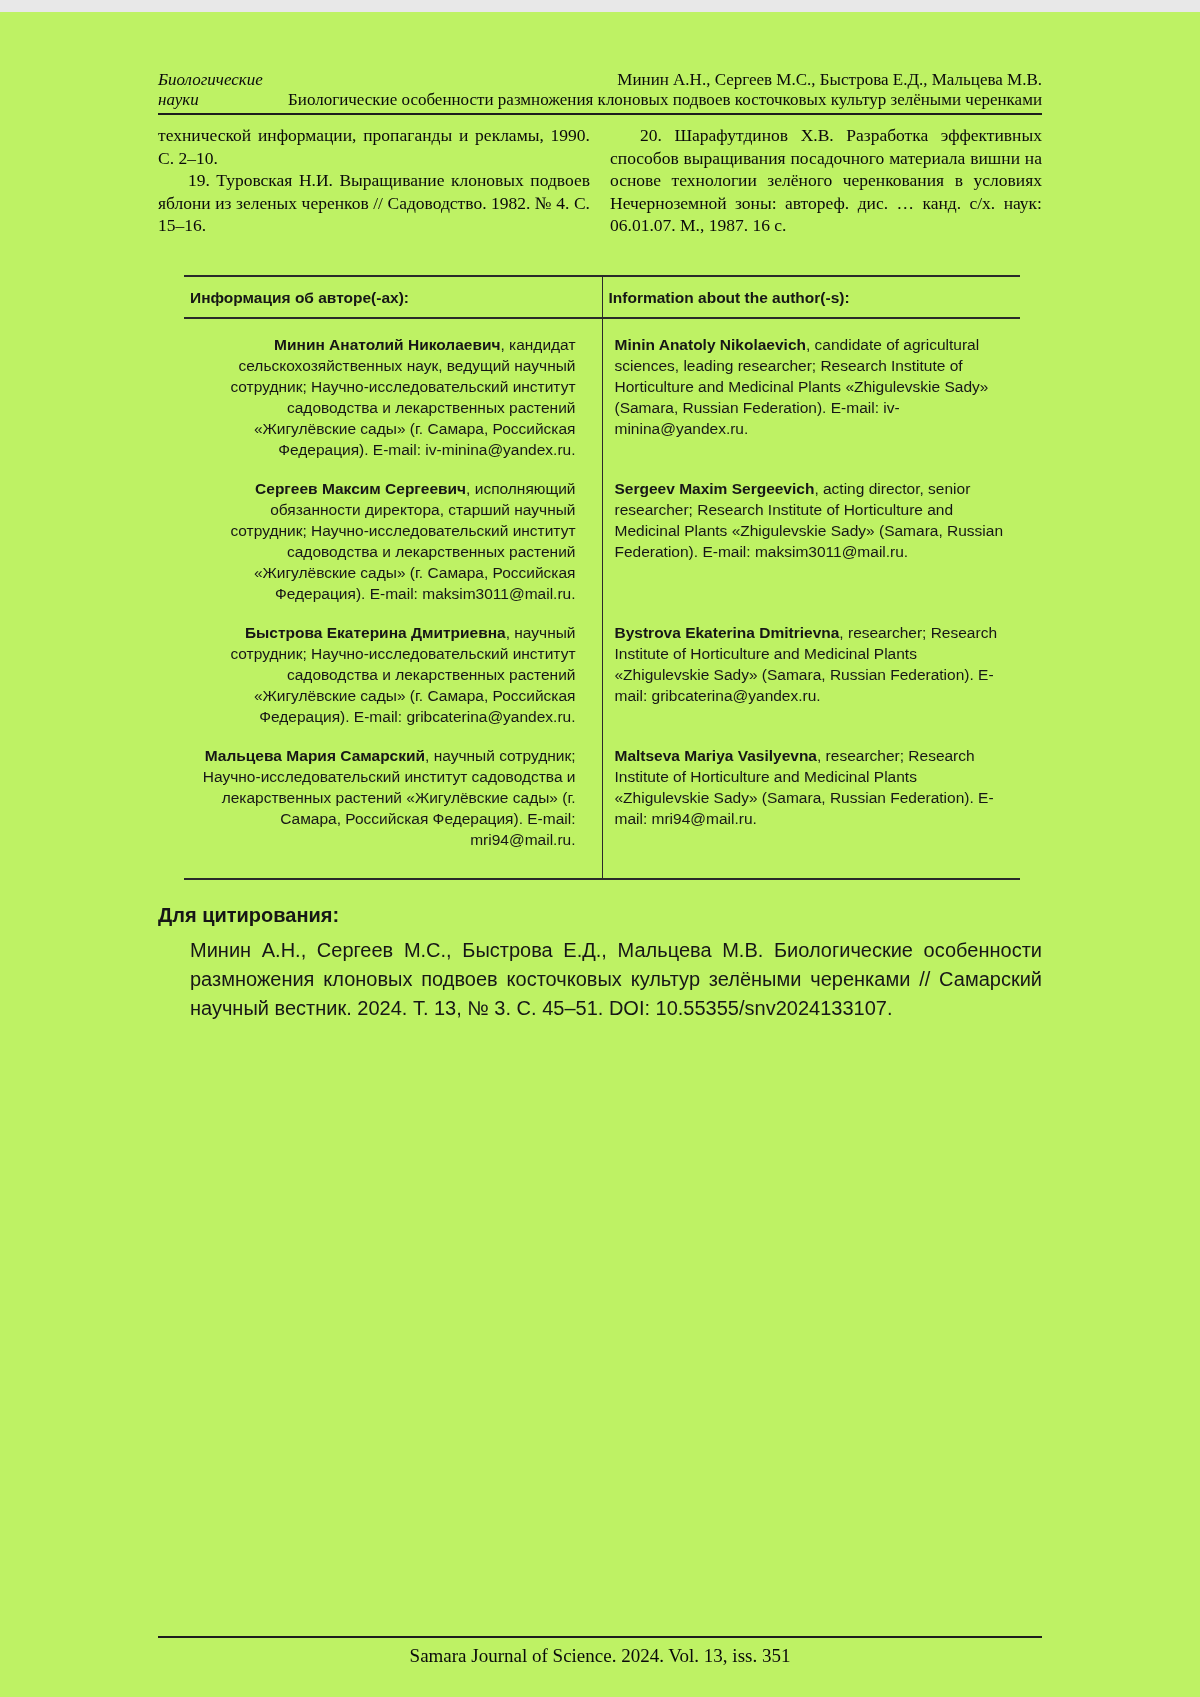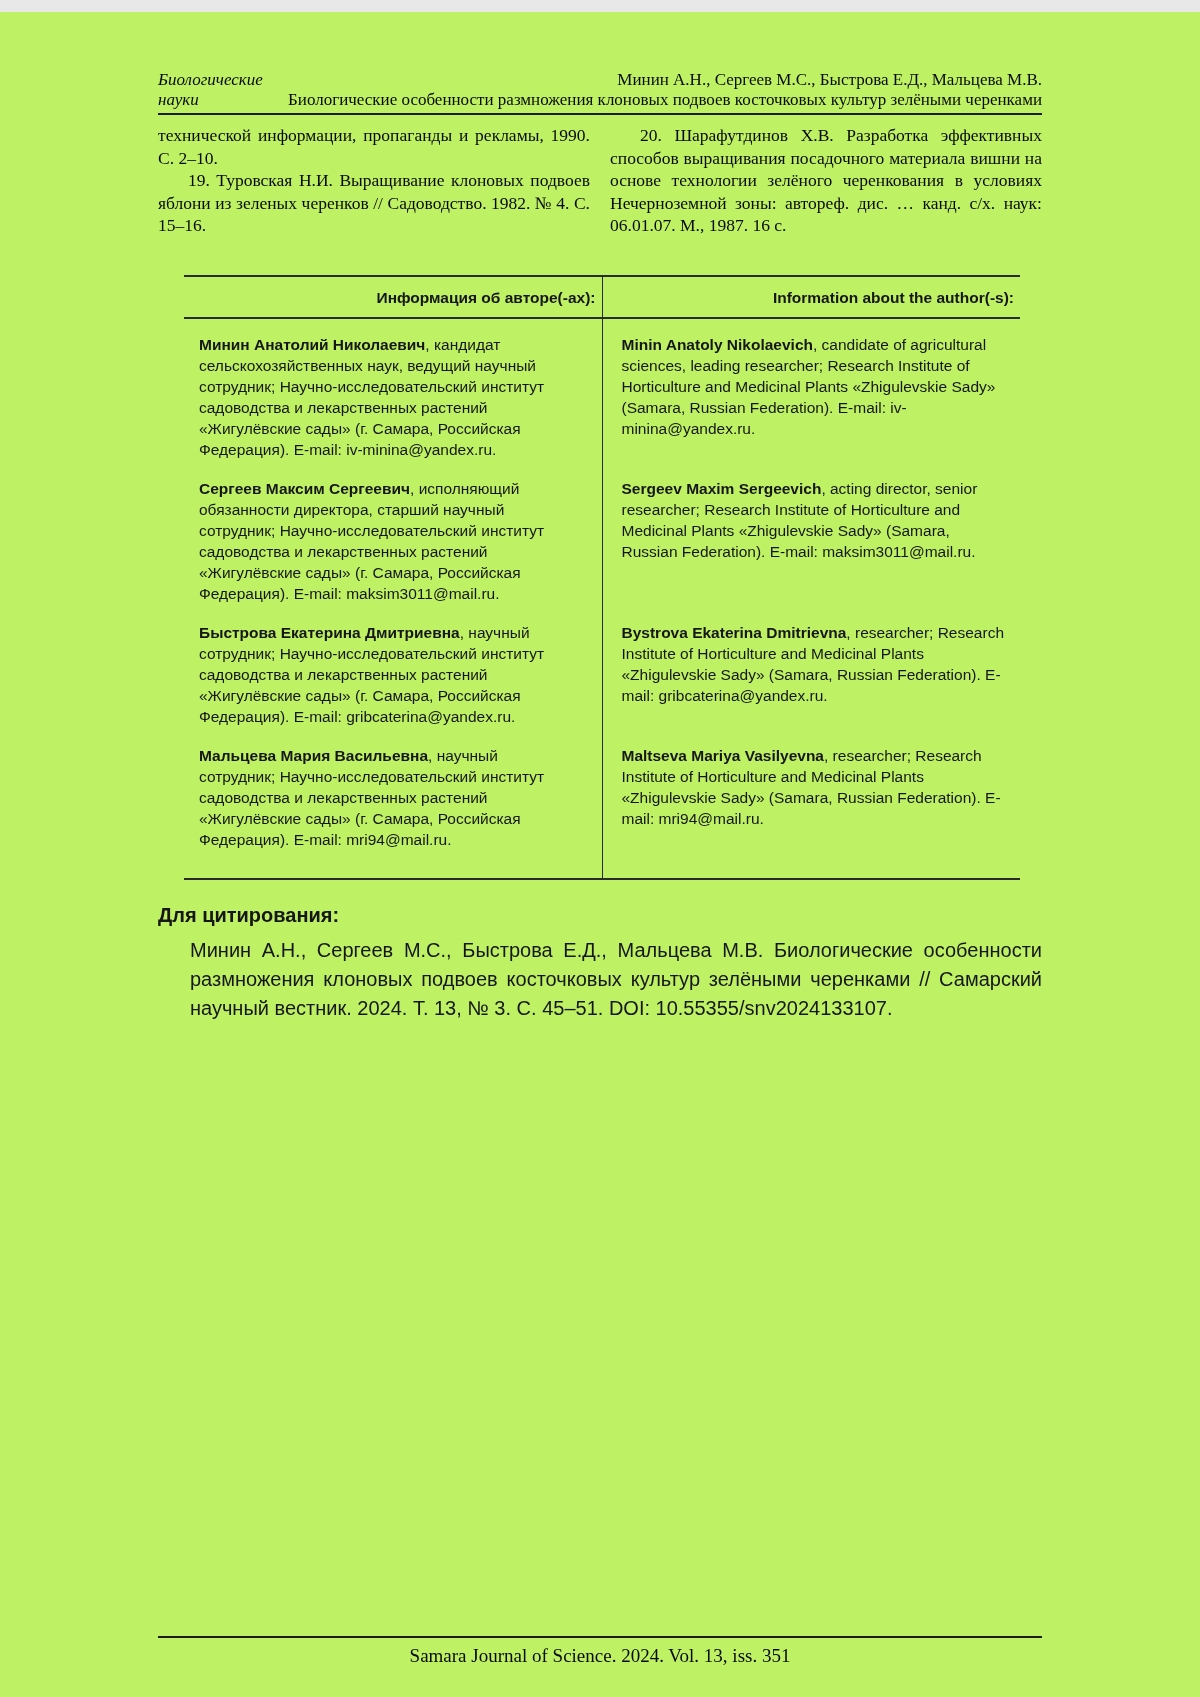--- a/index.html
+++ b/index.html
@@ -23,27 +23,27 @@
   .refs .col { flex:1; }
   .refs p.indented { text-indent:30px; }
 
   
   .authors-table {
     width:836px; margin:38px 0 0 26px; border-collapse:collapse;
     font-family:"Liberation Sans", sans-serif; font-size:15.5px; line-height:21px; color:#161616;
     border-top:2.5px solid #2a2a2a; border-bottom:2.5px solid #2a2a2a;
   }
   .authors-table th {
-    font-weight:bold; text-align:right; font-size:15.5px;
+    font-weight:bold; text-align:left; font-size:15.5px;
     padding:10px 6px 9px 6px; border-bottom:2px solid #2a2a2a;
   }
   .authors-table th:first-child, .authors-table td:first-child { border-right:1.5px solid #2a2a2a; width:50%; }
   .authors-table td { vertical-align:top; }
-  .authors-table td:first-child { padding:15px 26px 3px 15px; }
-  .authors-table td:last-child  { padding:15px 12px 3px 19px; }
+  .authors-table td:first-child { padding:15px 26px 3px 15px;text-align:right; }
+  .authors-table td:last-child  { padding:15px 12px 3px 12px; }
   .authors-table tbody tr:last-child td { padding-bottom:28px; }
   .b { font-weight:bold; }
 
   
   .citation { margin-top:24px; font-family:"Liberation Sans", sans-serif; color:#161616; }
   .cit-label { font-weight:bold; font-size:20px; }
   .cit-text { margin:9px 0 0 32px; font-size:20px; line-height:29px; text-align:justify; }
 
   
   .footer { position:absolute; left:158px; right:158px; bottom:42px; }
@@ -92,21 +92,21 @@
         </tr>
         <tr>
           <td><span class="b">Сергеев Максим Сергеевич</span><span>, исполняющий обязанности директора, старший научный сотрудник; Научно-исследовательский институт садоводства и лекарственных растений «Жигулёвские сады» (г. Самара, Российская Федерация). E-mail: maksim3011@mail.ru.</span></td>
           <td><span class="b">Sergeev Maxim Sergeevich</span><span>, acting director, senior researcher; Research Institute of Horticulture and Medicinal Plants «Zhigulevskie Sady» (Samara, Russian Federation). E-mail: maksim3011@mail.ru.</span></td>
         </tr>
         <tr>
           <td><span class="b">Быстрова Екатерина Дмитриевна</span><span>, научный сотрудник; Научно-исследовательский институт садоводства и лекарственных растений «Жигулёвские сады» (г. Самара, Российская Федерация). E-mail: gribcaterina@yandex.ru.</span></td>
           <td><span class="b">Bystrova Ekaterina Dmitrievna</span><span>, researcher; Research Institute of Horticulture and Medicinal Plants «Zhigulevskie Sady» (Samara, Russian Federation). E-mail: gribcaterina@yandex.ru.</span></td>
         </tr>
         <tr>
-          <td><span class="b">Мальцева Мария Васильевна</span><span>, научный сотрудник; Научно-исследовательский институт садоводства и лекарственных растений «Жигулёвские сады» (г. Самара, Российская Федерация). E-mail: mri94@mail.ru.</span></td>
+          <td><span class="b">Мальцева Мария Самарский</span><span>, научный сотрудник; Научно-исследовательский институт садоводства и лекарственных растений «Жигулёвские сады» (г. Самара, Российская Федерация). E-mail: mri94@mail.ru.</span></td>
           <td><span class="b">Maltseva Mariya Vasilyevna</span><span>, researcher; Research Institute of Horticulture and Medicinal Plants «Zhigulevskie Sady» (Samara, Russian Federation). E-mail: mri94@mail.ru.</span></td>
         </tr>
       </tbody>
     </table>
 
     <div class="citation">
       <div class="cit-label">Для цитирования:</div>
       <p class="cit-text">Минин А.Н., Сергеев М.С., Быстрова Е.Д., Мальцева М.В. Биологические особенности размножения клоновых подвоев косточковых культур зелёными черенками // Самарский научный вестник. 2024. Т. 13, № 3. С. 45–51. DOI: 10.55355/snv2024133107.</p>
     </div>
 

